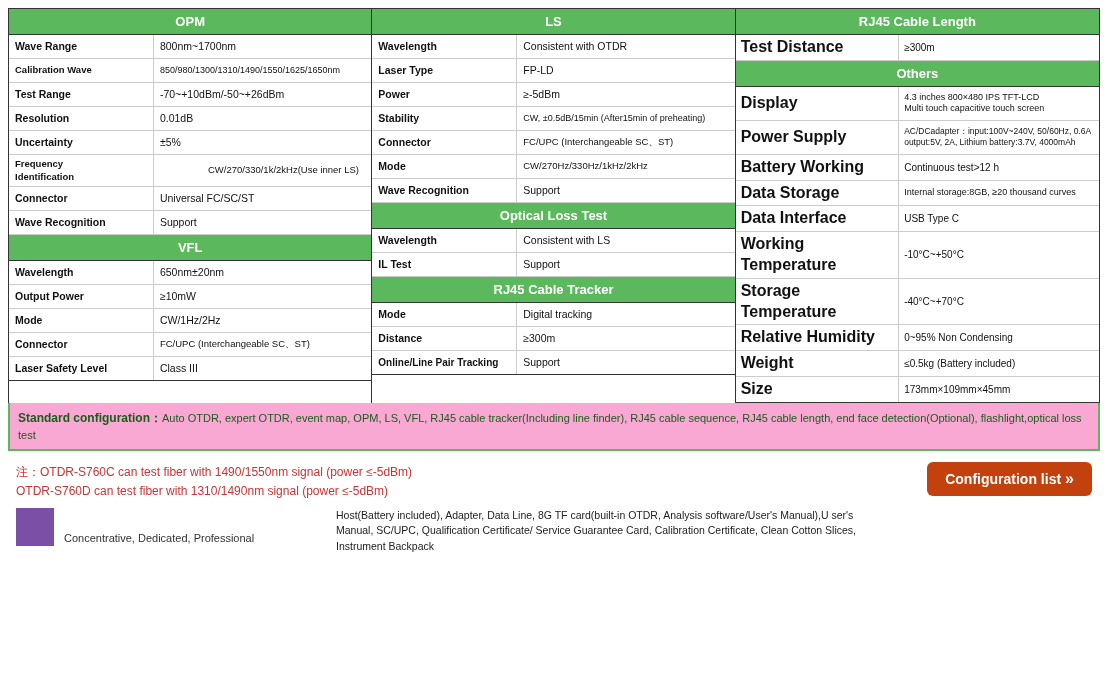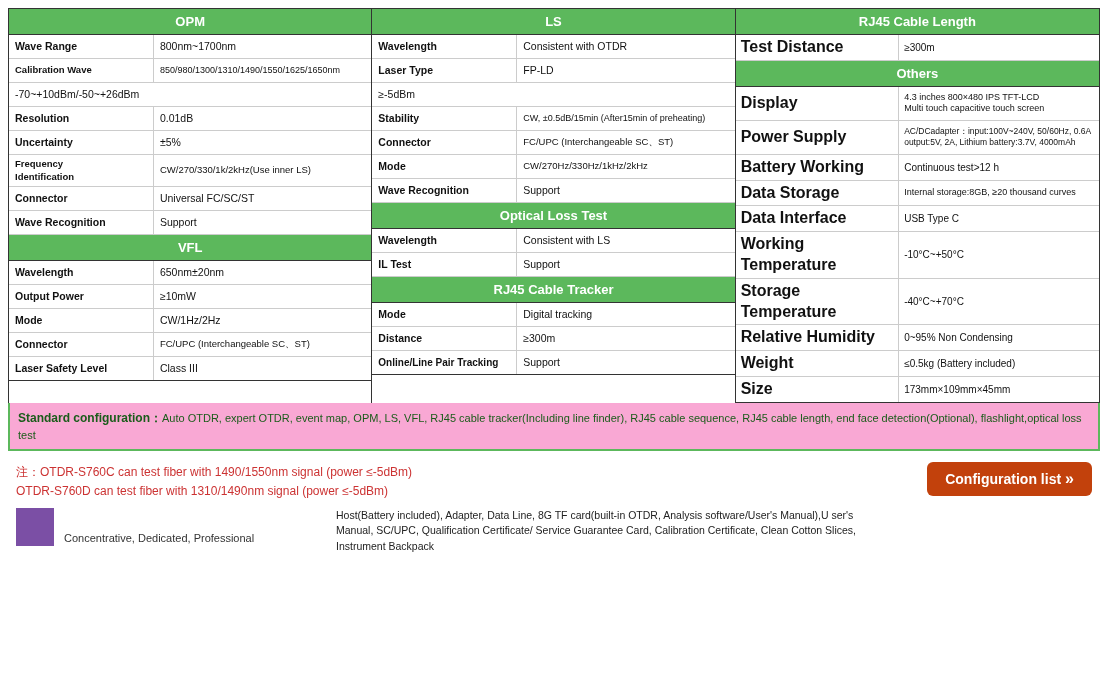--- a/index.html
+++ b/index.html
@@ -167,31 +167,32 @@
 
       <div class="spec-row">
         <div class="spec-label">Wave Range</div>
         <div class="spec-value">800nm~1700nm</div>
       </div>
       <div class="spec-row">
         <div class="spec-label" style="font-size:9.5px;font-weight:bold;">Calibration Wave</div>
         <div class="spec-value" style="font-size:9px;">850/980/1300/1310/1490/1550/1625/1650nm</div>
       </div>
       <div class="spec-row">
+        <div class="spec-label">Test Range</div>
         <div class="spec-value">-70~+10dBm/-50~+26dBm</div>
       </div>
       <div class="spec-row">
         <div class="spec-label">Resolution</div>
         <div class="spec-value">0.01dB</div>
       </div>
       <div class="spec-row">
         <div class="spec-label">Uncertainty</div>
         <div class="spec-value">±5%</div>
       </div>
-      <div class="spec-row" style="min-height:32px;">
+      <div class="spec-row" style="min-height:32px;gap:48px;">
         <div class="spec-label" style="font-size:9.5px;">Frequency<br>Identification</div>
         <div class="spec-value" style="font-size:9.5px;">CW/270/330/1k/2kHz(Use inner LS)</div>
       </div>
       <div class="spec-row">
         <div class="spec-label">Connector</div>
         <div class="spec-value">Universal FC/SC/ST</div>
       </div>
       <div class="spec-row">
         <div class="spec-label">Wave Recognition</div>
         <div class="spec-value">Support</div>
@@ -227,20 +228,21 @@
 
       <div class="spec-row">
         <div class="spec-label">Wavelength</div>
         <div class="spec-value">Consistent with OTDR</div>
       </div>
       <div class="spec-row">
         <div class="spec-label">Laser Type</div>
         <div class="spec-value">FP-LD</div>
       </div>
       <div class="spec-row">
+        <div class="spec-label">Power</div>
         <div class="spec-value">≥-5dBm</div>
       </div>
       <div class="spec-row">
         <div class="spec-label">Stability</div>
         <div class="spec-value" style="font-size:9px;">CW, ±0.5dB/15min (After15min of preheating)</div>
       </div>
       <div class="spec-row">
         <div class="spec-label">Connector</div>
         <div class="spec-value" style="font-size:9.5px;">FC/UPC (Interchangeable SC、ST)</div>
       </div>

